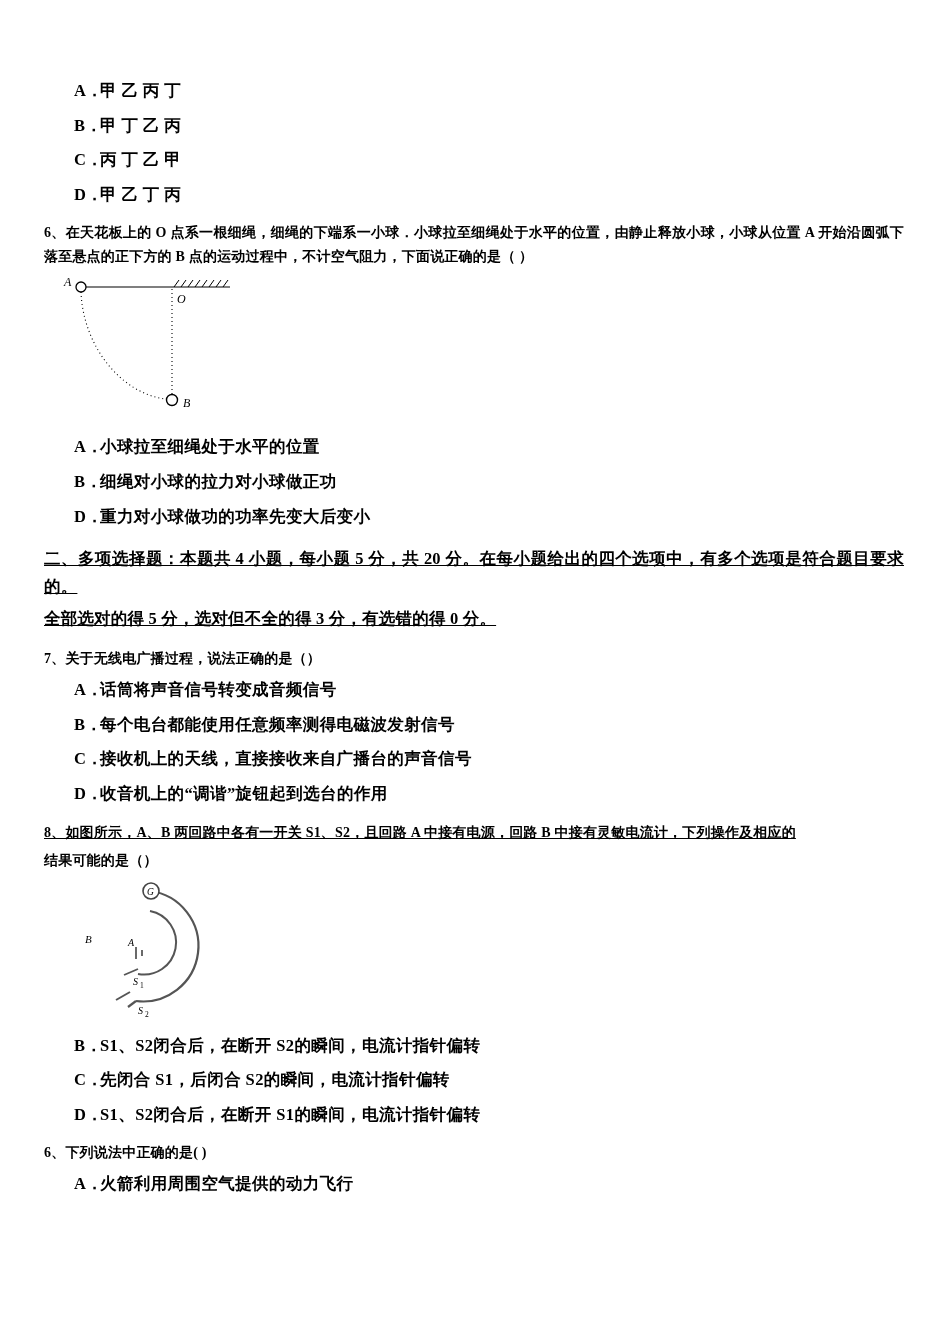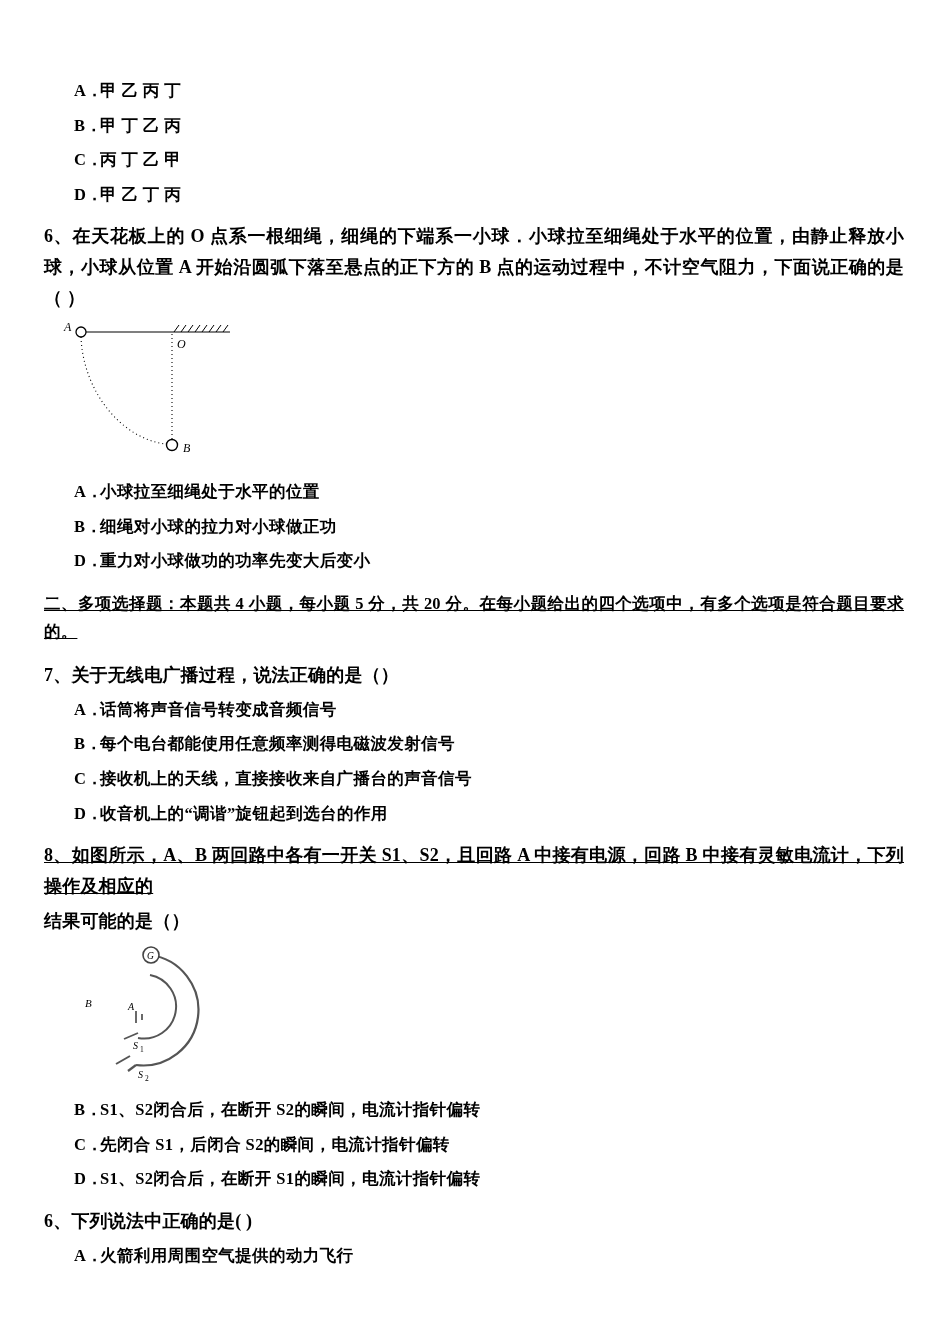--- a/index.html
+++ b/index.html
@@ -29,21 +29,21 @@
     font-weight: bold;
     letter-spacing: 0.4px;
   }
   .opt .lbl {
     display: inline-block;
     width: 26px;
     font-family: "Liberation Serif", serif;
     font-weight: bold;
   }
   .qtext {
-    font-size: 18px;
+    font-size: 14px;
     line-height: 1.72;
     margin: 14px 0 6px 0;
     font-weight: bold;
     text-align: justify;
     letter-spacing: 0.2px;
   }
   .sectext {
     font-size: 16.5px;
     line-height: 1.7;
     margin: 16px 0 6px 0;
@@ -101,20 +101,21 @@
     </svg>
   </div>
 
   <div>
     <p class="opt"><span class="lbl">A．</span><span>小球拉至细绳处于水平的位置</span></p>
     <p class="opt"><span class="lbl">B．</span><span>细绳对小球的拉力对小球做正功</span></p>
     <p class="opt"><span class="lbl">D．</span><span>重力对小球做功的功率先变大后变小</span></p>
   </div>
 
   <p class="sectext tight">二、多项选择题：本题共 4 小题，每小题 5 分，共 20 分。在每小题给出的四个选项中，有多个选项是符合题目要求的。</p>
+  <p class="sectext tight" style="margin-top:0;">全部选对的得 5 分，选对但不全的得 3 分，有选错的得 0 分。</p>
 
   <p class="qtext">7、关于无线电广播过程，说法正确的是（）</p>
   <div>
     <p class="opt"><span class="lbl">A．</span><span>话筒将声音信号转变成音频信号</span></p>
     <p class="opt"><span class="lbl">B．</span><span>每个电台都能使用任意频率测得电磁波发射信号</span></p>
     <p class="opt"><span class="lbl">C．</span><span>接收机上的天线，直接接收来自广播台的声音信号</span></p>
     <p class="opt"><span class="lbl">D．</span><span>收音机上的“调谐”旋钮起到选台的作用</span></p>
   </div>
 
   <p class="qtext tight">8、如图所示，A、B 两回路中各有一开关 S1、S2，且回路 A 中接有电源，回路 B 中接有灵敏电流计，下列操作及相应的</p>

